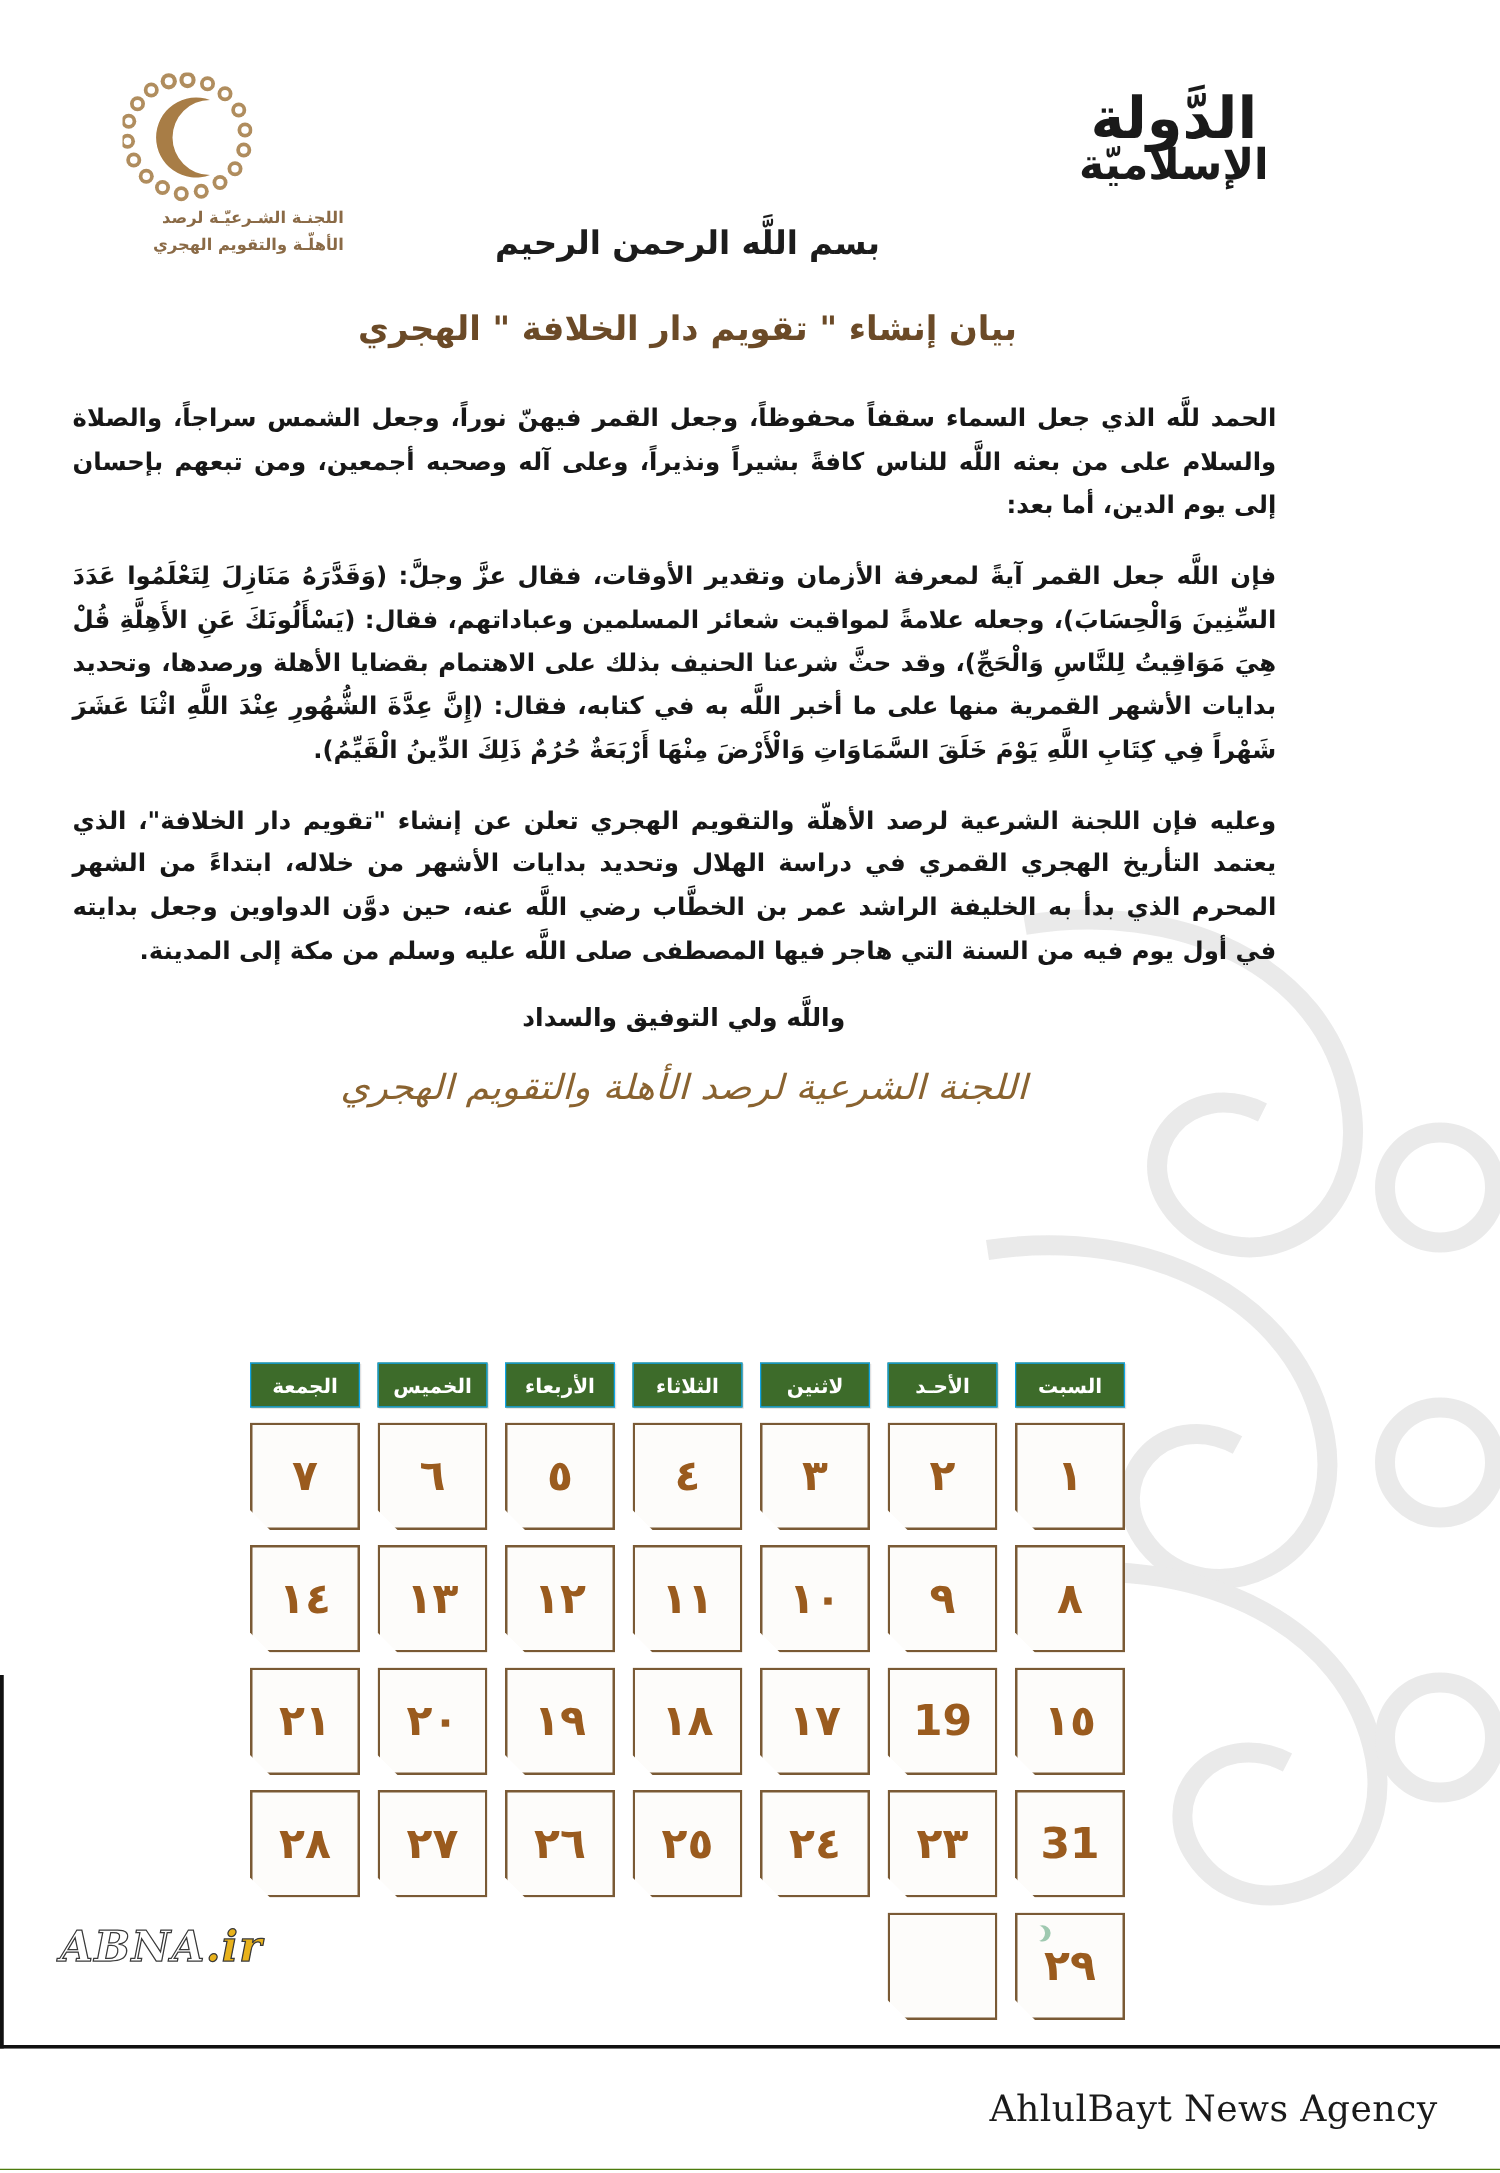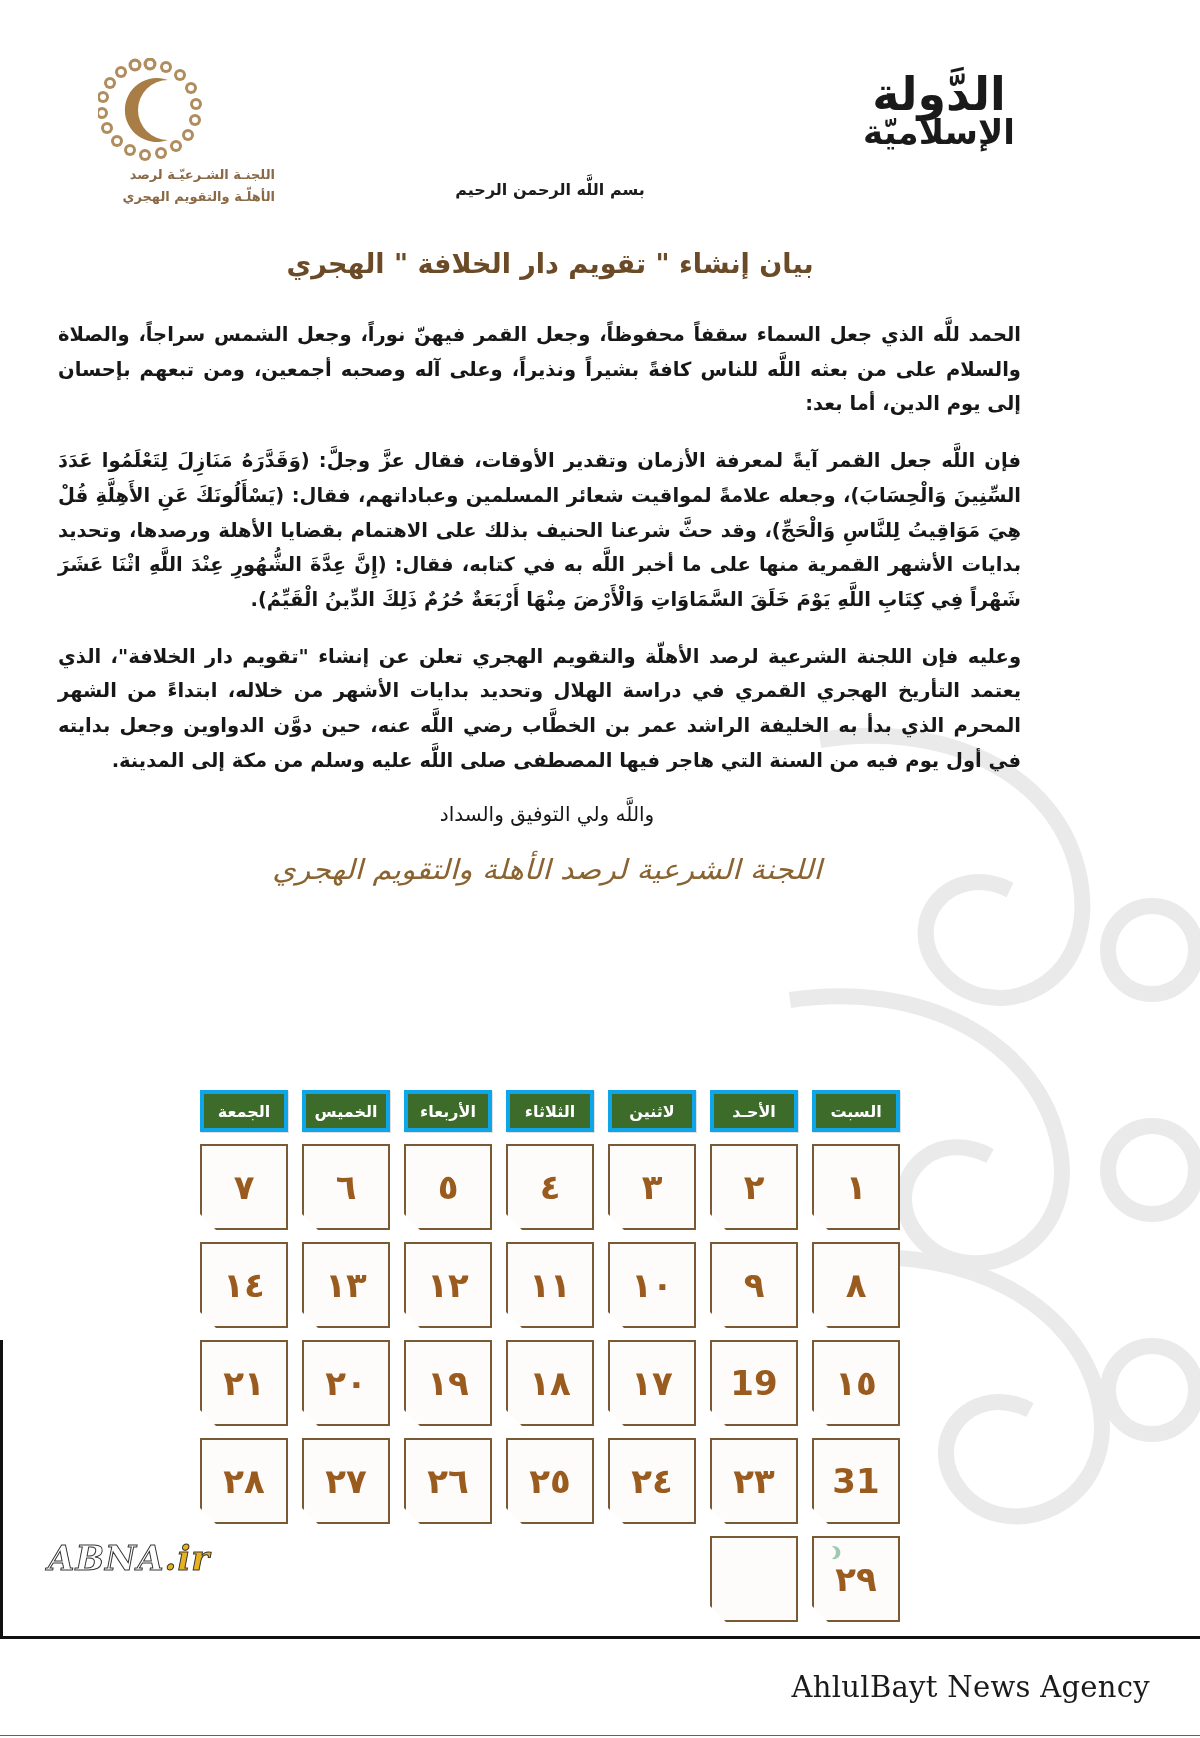--- a/index.html
+++ b/index.html
@@ -87,21 +87,21 @@
     color: #8a6a46;
     line-height: 1.35;
     letter-spacing: 0.5px;
   }
   .basmala {
     position: absolute;
     top: 180px;
     left: 0;
     right: 0;
     text-align: center;
-    font-size: 16px;
+    font-size: 26px;
     font-weight: bold;
     color: #1c1c1c;
   }
   .doc-title {
     position: absolute;
     top: 248px;
     left: 0;
     right: 0;
     text-align: center;
     font-size: 27px;
@@ -124,21 +124,21 @@
     text-align: justify;
     text-align-last: right;
     margin: 0 15px 22px 0;
   }
   .para.q {
     letter-spacing: 0;
   }
   .sign-line {
     text-align: center;
     font-size: 20px;
-    font-weight: normal;
+    font-weight: bold;
     color: #171717;
     margin-top: 24px;
   }
   .calligraphy {
     text-align: center;
     margin-top: 26px;
     font-family: "DejaVu Serif", serif;
     font-size: 30px;
     color: #8a6330;
     font-style: italic;
@@ -159,21 +159,21 @@
   .cal-grid {
     display: grid;
     grid-template-columns: repeat(7, 88px);
     column-gap: 14px;
     row-gap: 12px;
     direction: rtl;
   }
   .dayhead {
     height: 34px;
     background: #3d6b2a;
-    border: 4px solid #0ea5e9;
+    border: 1px solid #0ea5e9;
     color: #ffffff;
     font-size: 16px;
     font-weight: bold;
     display: flex;
     align-items: center;
     justify-content: center;
     box-shadow: 1px 1px 0 rgba(0,0,0,0.12);
   }
   .daycell {
     height: 82px;

